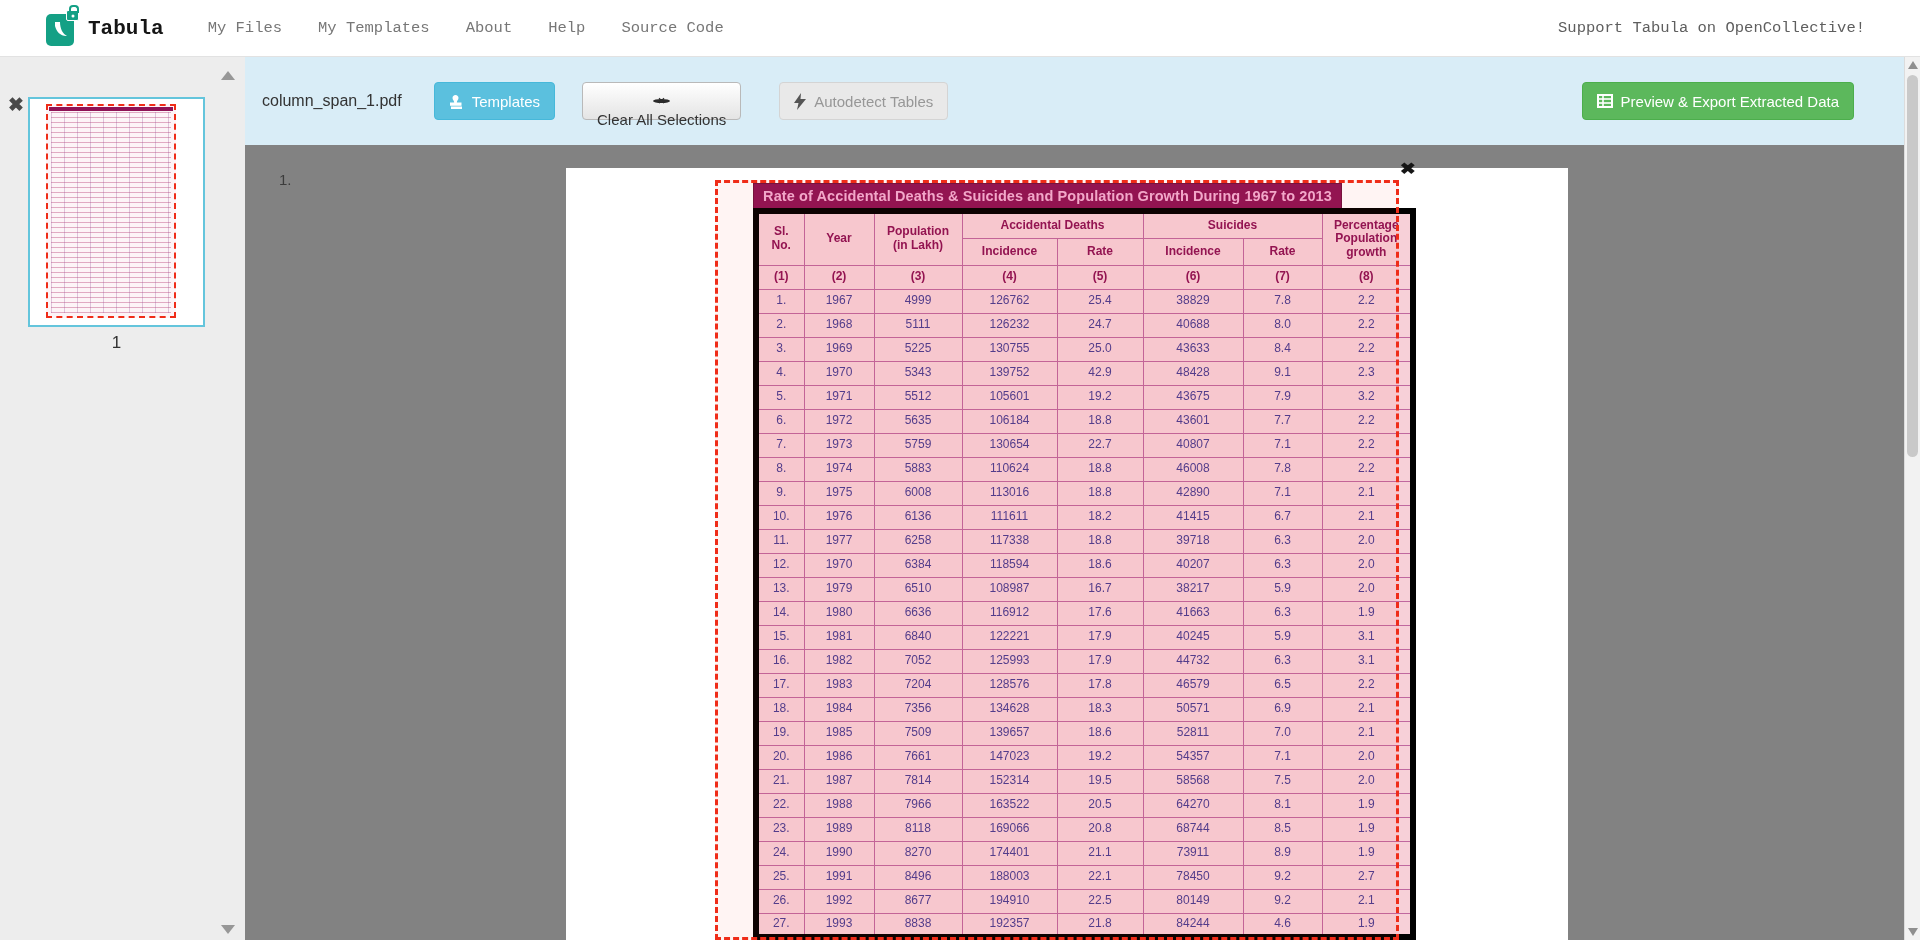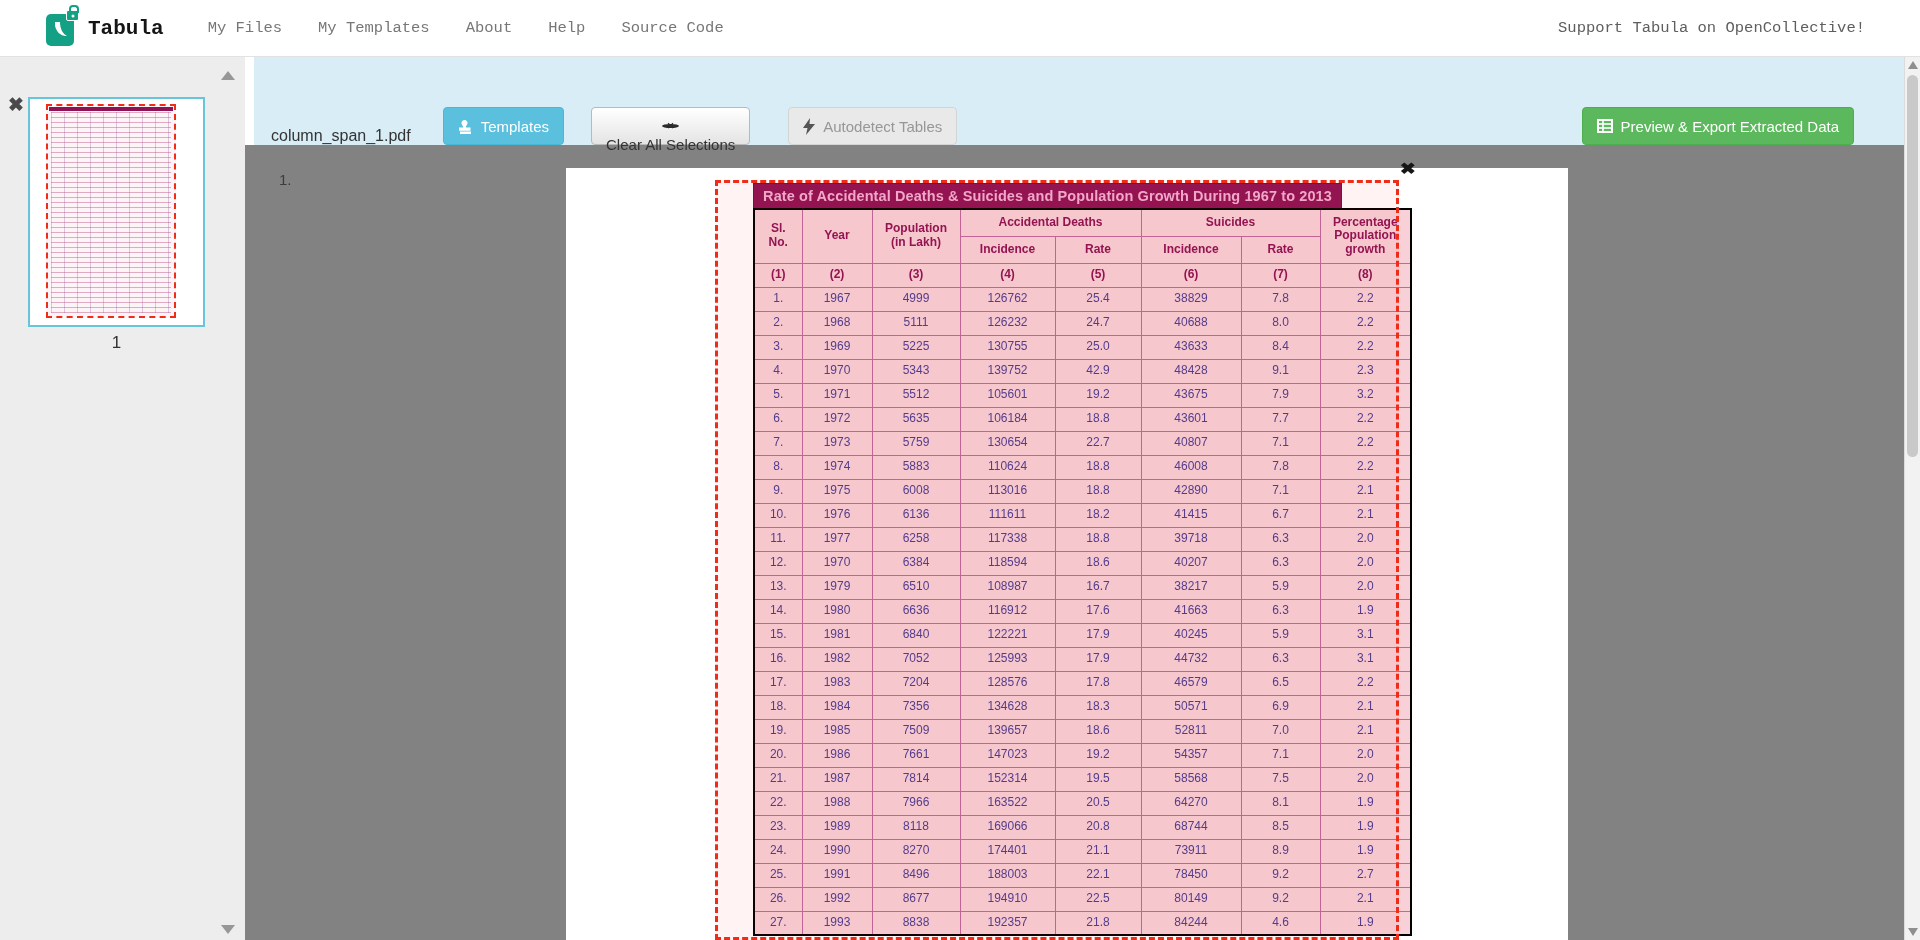--- a/index.html
+++ b/index.html
@@ -43,21 +43,21 @@
   .mini-title { height:4px; background:#8e1355; margin:1px 1px 0 1px; }
   .mini-body { position:absolute; left:3px; right:3px; top:6px; bottom:3px;
       background-image:
         repeating-linear-gradient(90deg, rgba(150,80,150,0.30) 0 1px, transparent 1px 13px),
         repeating-linear-gradient(180deg, rgba(190,80,130,0.45) 0 1px, transparent 1px 5px); }
   .thumb-label { position:absolute; left:28px; top:276px; width:177px; text-align:center;
                  font-size:17px; color:#333; }
 
   
   .toolbar { position:absolute; left:245px; top:57px; right:16px; height:88px; background:#d9edf7;
-             display:flex; align-items:flex-end; padding-left:17px; z-index:10;margin-left:9px; }
+             display:flex; align-items:center; padding-left:17px; z-index:10; }
   .filename { font-size:16px; color:#333; margin-right:32px; }
   .btn { height:38px; border-radius:4px; display:inline-flex; align-items:center; gap:8px;
          font-size:15px; padding:16px 14px; border:1px solid transparent; cursor:pointer;
          font-family:"Liberation Sans", sans-serif; white-space:nowrap; }
   .btn-templates { background:#5bc0de; border-color:#46b8da; color:#fff; }
   .btn-default { background:linear-gradient(#ffffff,#e4e4e4); border-color:#b9b9b9; color:#333;
                  margin-left:27px;flex-direction:column; }
   .btn-disabled { background:#e9e9e9; border-color:#d4d4d4; color:#979797; margin-left:38px;
                   cursor:default; }
   .btn-export { margin-left:auto; margin-right:50px; background:#5cb85c; border-color:#4cae4c;
@@ -72,21 +72,21 @@
             overflow:hidden; }
   .page-label { position:absolute; left:34px; top:26px; font-size:15px; color:#3c3c3c; }
   .pdf-page { position:absolute; left:321px; top:23px; width:1002px; height:900px; background:#fff; }
 
   
   .pdf-table { position:absolute; left:508px; top:38px; width:589px; z-index:2; }
   .tbl-title { height:25px; line-height:24px; background:#8e1355; color:#f2aed3; font-weight:bold;
                font-size:14.5px; text-align:center; border:1px solid #70113f; border-bottom:none;
                letter-spacing:0.1px; }
   .pdf-table table { width:100%; border-collapse:collapse; table-layout:fixed;
-               background:#f7d0d8; border:2px solid #000000; }
+               background:#f7d0d8; border:6px solid #000000; }
   .pdf-table th, .pdf-table td { border:1px solid #c0689f; text-align:center; padding:0;
                font-size:12px; line-height:1.15; overflow:hidden; }
   .pdf-table th { color:#8e1355; font-weight:bold; white-space:pre-line; }
   .pdf-table td { color:#4a3e92; height:24px; }
   tr.h-top th { height:27px; }
   tr.h-sub th { height:27px; }
   tr.h-num th { height:24px; }
 
   
   .selection { position:absolute; left:470px; top:35px; width:684px; height:760px;

